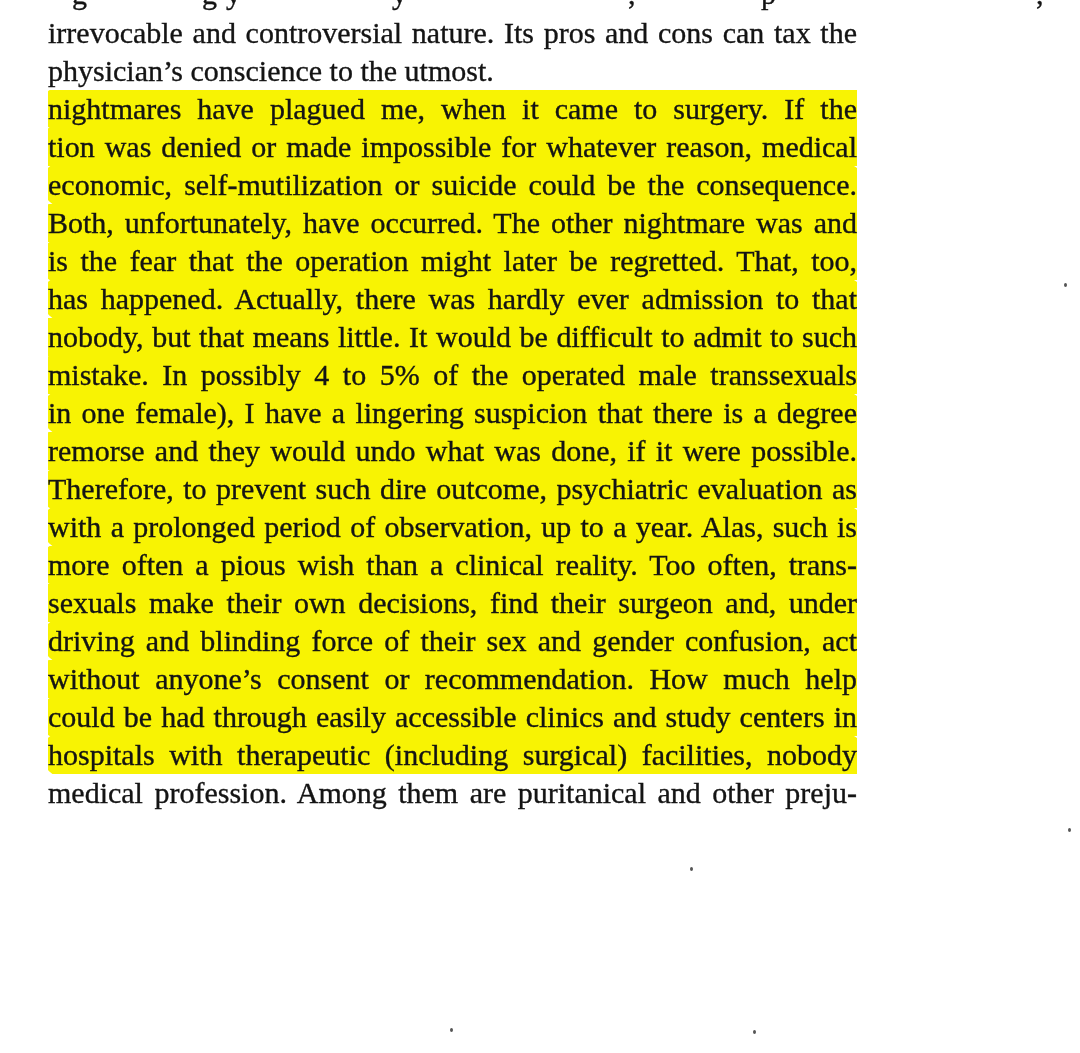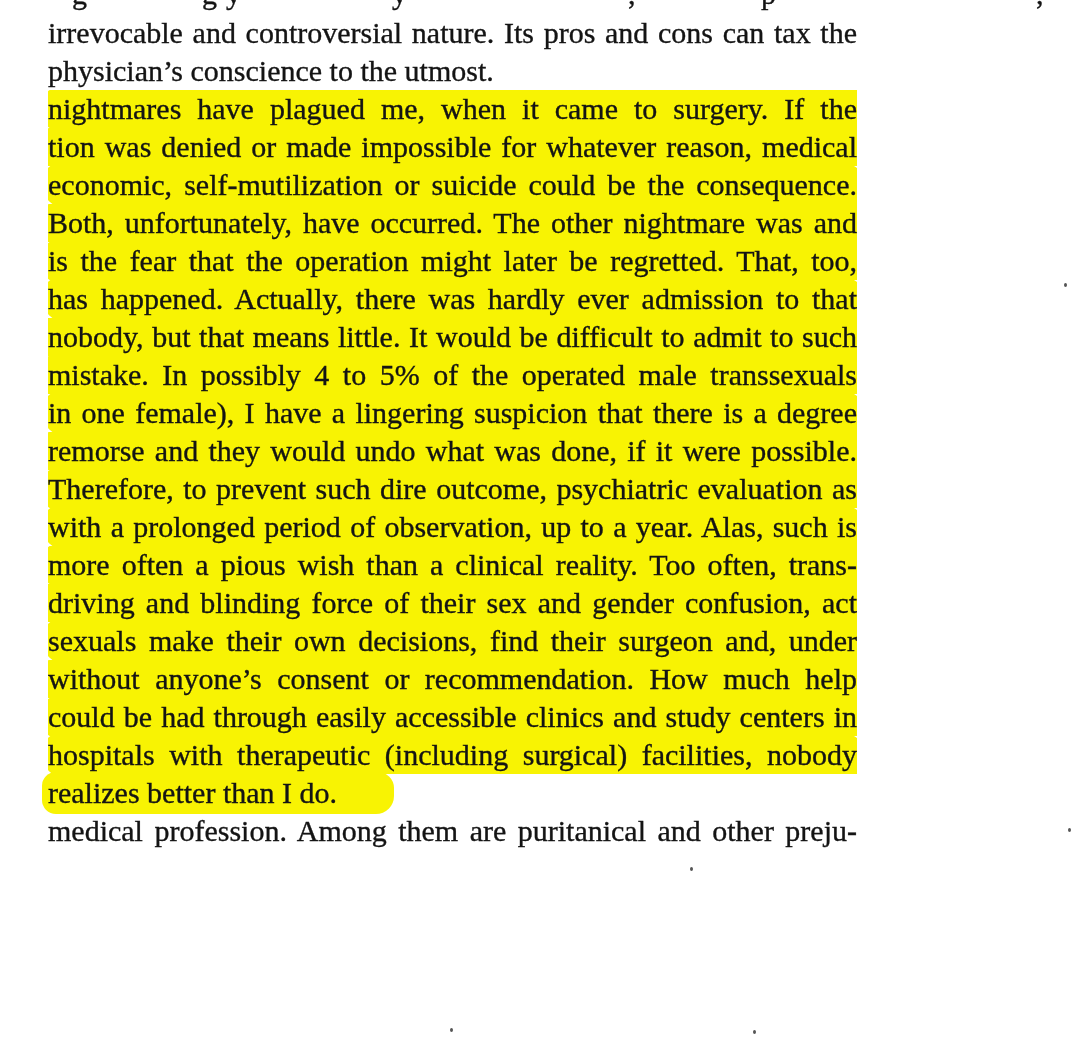--- a/index.html
+++ b/index.html
@@ -68,26 +68,25 @@
         <div class="line justify hl">Both, unfortunately, have occurred. The other nightmare was and</div>
         <div class="line justify hl">is the fear that the operation might later be regretted. That, too,</div>
         <div class="line justify hl">has happened. Actually, there was hardly ever admission to that</div>
         <div class="line justify hl">nobody, but that means little. It would be difficult to admit to such a</div>
         <div class="line justify hl">mistake. In possibly 4 to 5% of the operated male transsexuals (and</div>
         <div class="line justify hl">in one female), I have a lingering suspicion that there is a degree of</div>
         <div class="line justify hl">remorse and they would undo what was done, if it were possible.</div>
         <div class="line justify hl">Therefore, to prevent such dire outcome, psychiatric evaluation as</div>
         <div class="line justify hl">with a prolonged period of observation, up to a year. Alas, such is</div>
         <div class="line justify hl">more often a pious wish than a clinical reality. Too often, trans-</div>
+        <div class="line justify hl">sexuals make their own decisions, find their surgeon and, under the</div>
         <div class="line justify hl">driving and blinding force of their sex and gender confusion, act</div>
-        <div class="line justify hl">sexuals make their own decisions, find their surgeon and, under the</div>
         <div class="line justify hl">without anyone’s consent or recommendation. How much help</div>
         <div class="line justify hl">could be had through easily accessible clinics and study centers in</div>
         <div class="line justify hl">hospitals with therapeutic (including surgical) facilities, nobody</div>
-        <div class="line hl hl-partial">realizes better than I do.</div>
       </div>
       <div>
         <div class="line justify">medical profession. Among them are puritanical and other preju-</div>
       </div>
     </div>
   <div id="specks">
       <div class="speck" style="left: 1064px; top: 283px;"></div>
       <div class="speck" style="left: 1068px; top: 828px;"></div>
       <div class="speck" style="left: 690px; top: 867px;"></div>
       <div class="speck" style="left: 450px; top: 1028px;"></div>

